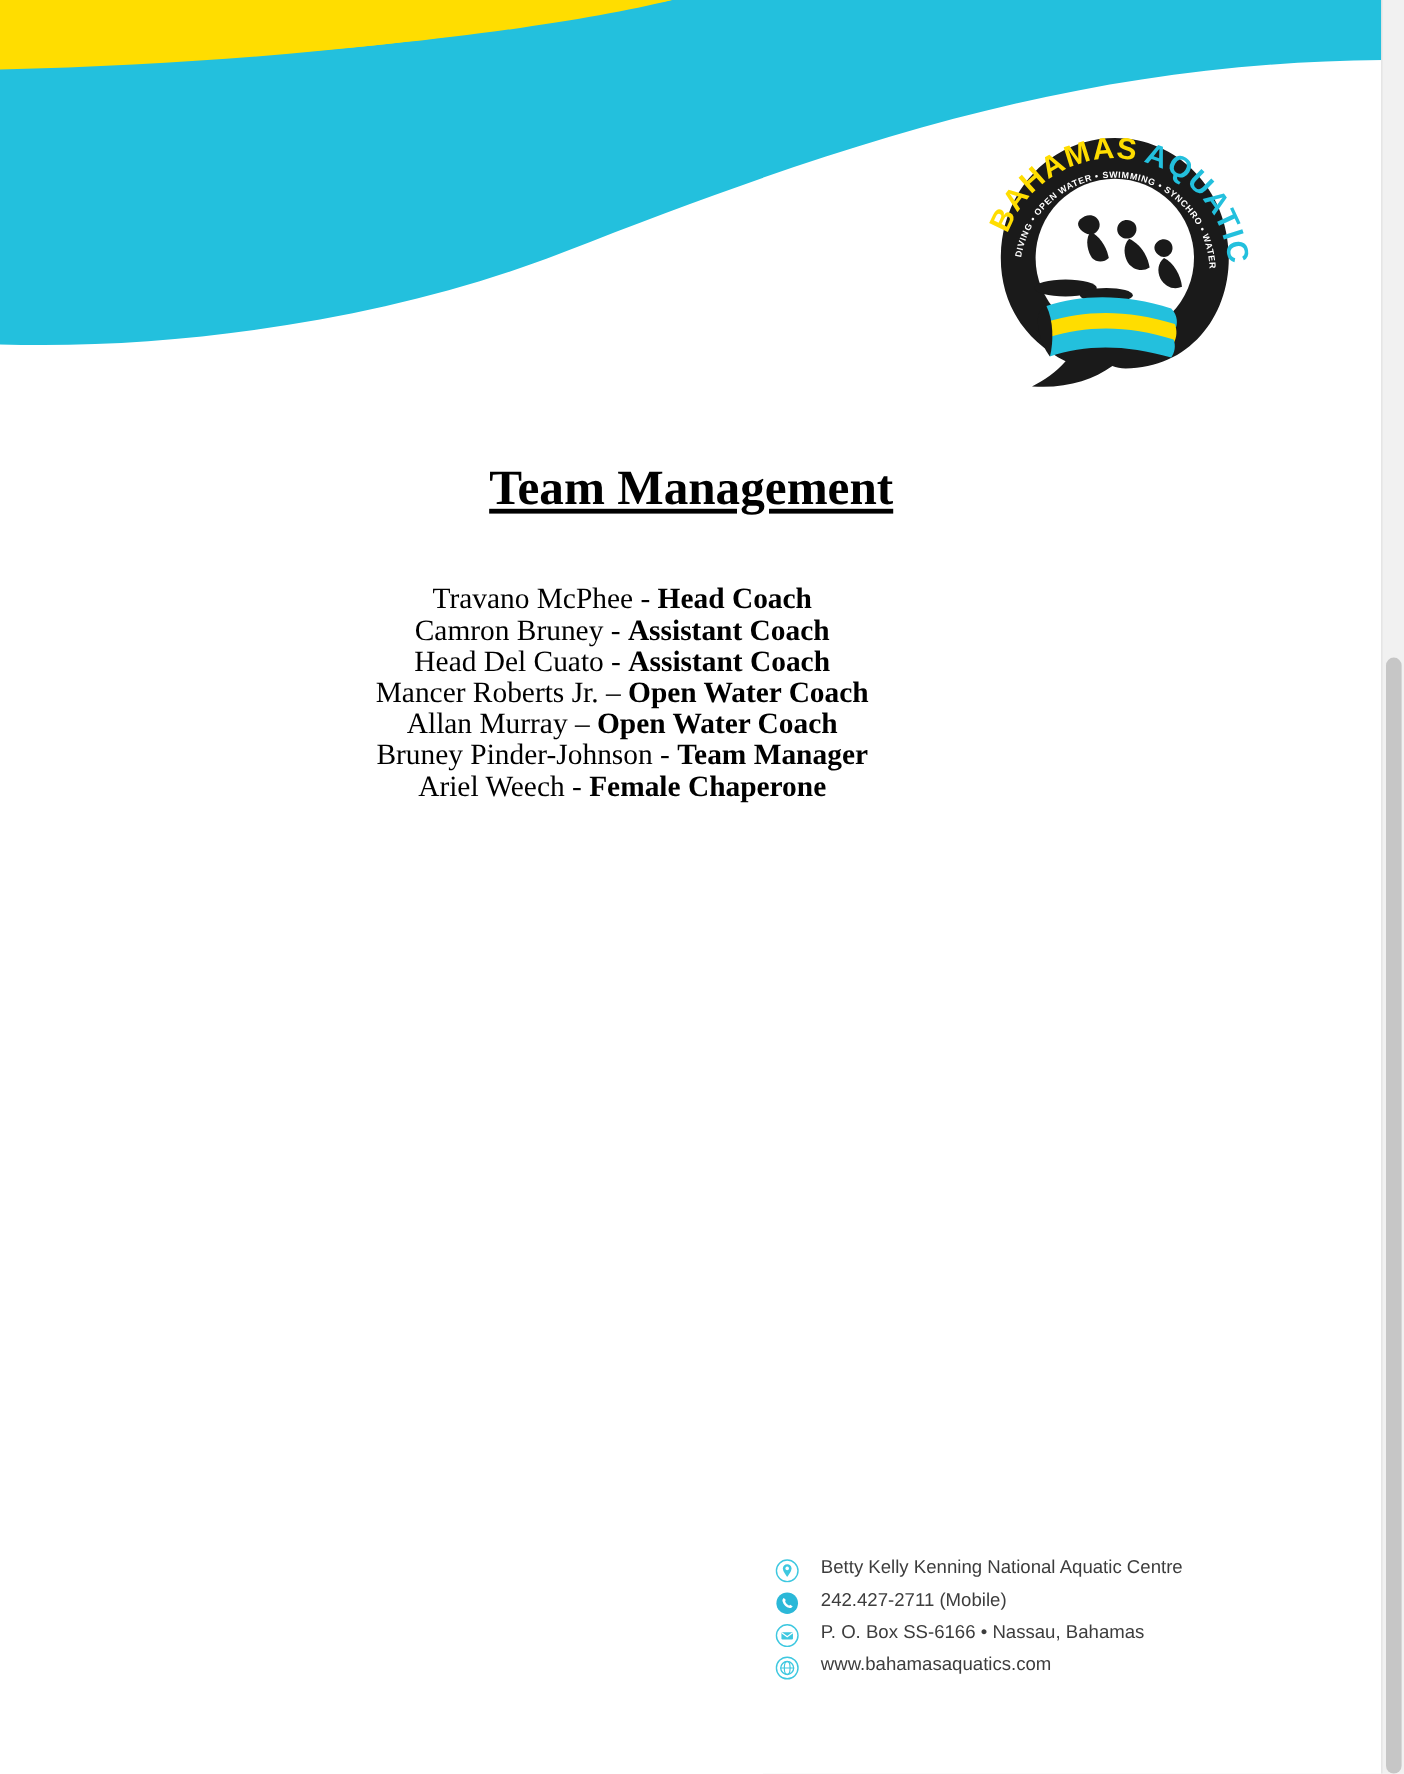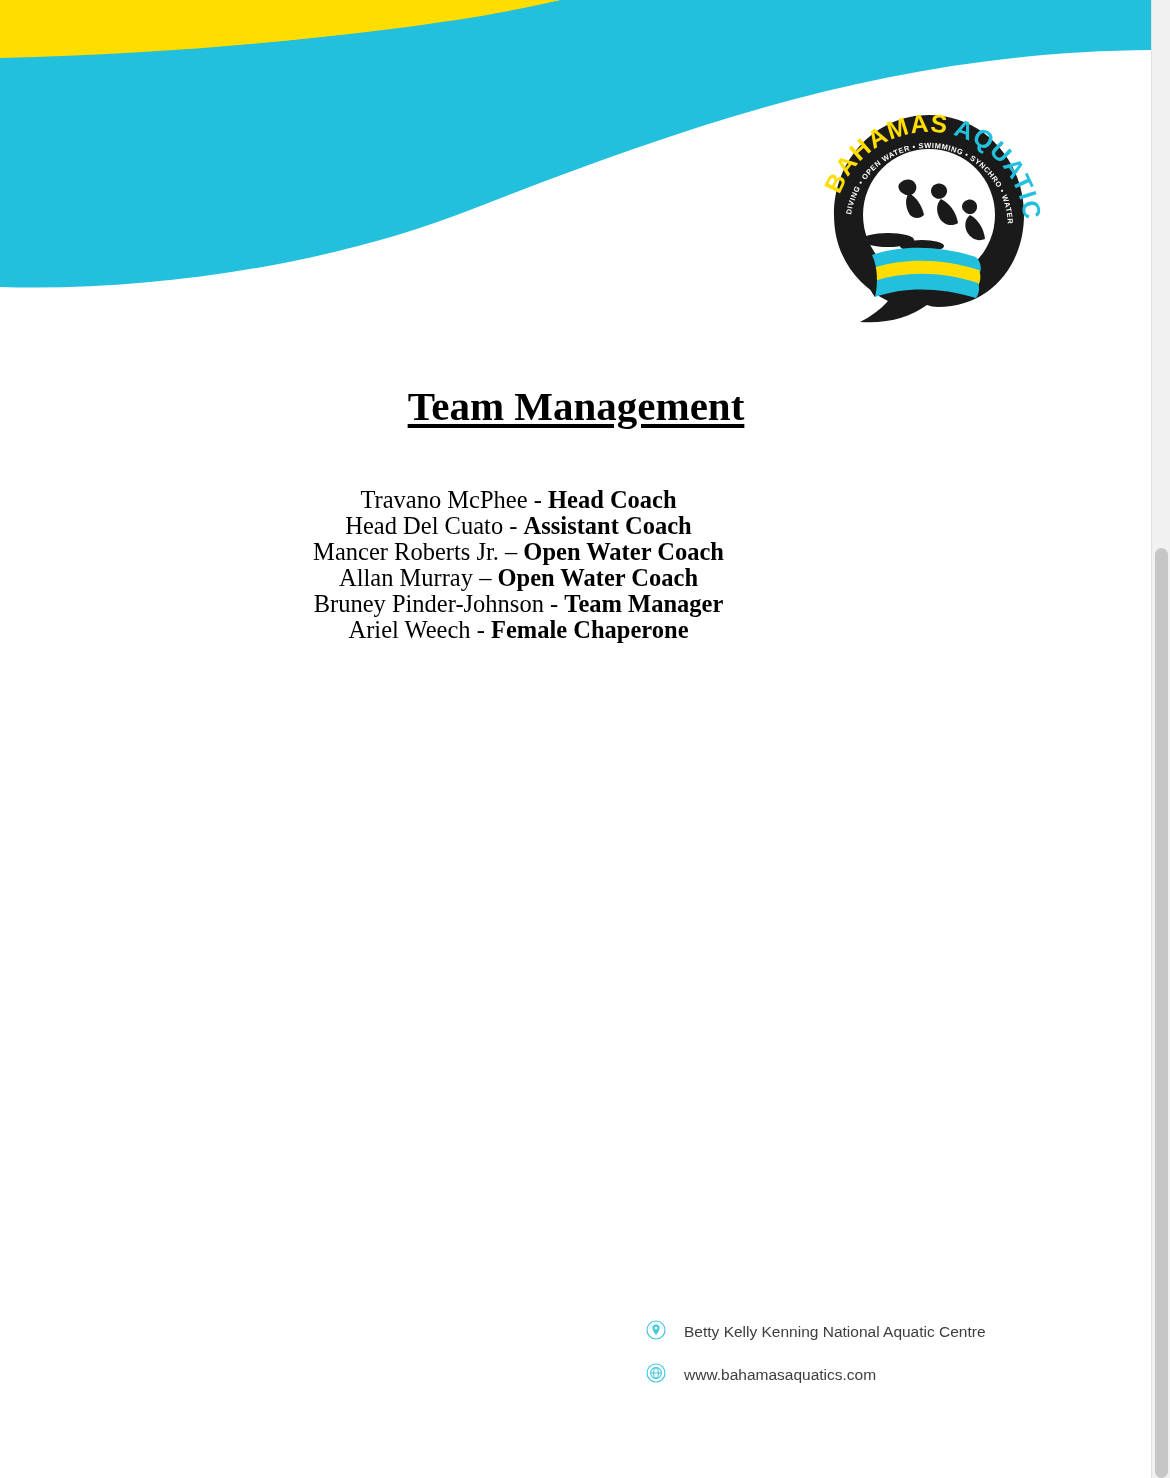--- a/index.html
+++ b/index.html
@@ -89,24 +89,23 @@
     position: absolute;
     left: 645px;
     top: 1298px;
     width: 480px;
     font-family: "Liberation Sans", sans-serif;
     font-size: 15.5px;
     color: #3d3d3d;
   }
   .footer-row {
     display: flex;
-    align-items: flex-end;
+    align-items: flex-start;
     height: 27px;
     margin-bottom: 0px;
-    margin-top: 16px;
   }
   .footer-icon {
     width: 22px;
     height: 22px;
     flex: 0 0 22px;
     margin-right: 17px;
     display: flex;
     align-items: center;
     justify-content: center;
   }
@@ -187,20 +186,23 @@
 
   <div class="title">
     <span>Team Management</span>
   </div>
 
   <div class="roster">
     <div class="roster-line">
       <span>Travano McPhee</span><span> - </span><span class="role">Head Coach</span>
     </div>
     <div class="roster-line">
+      <span>Camron Bruney</span><span> - </span><span class="role">Assistant Coach</span>
+    </div>
+    <div class="roster-line">
       <span>Head Del Cuato</span><span> - </span><span class="role">Assistant Coach</span>
     </div>
     <div class="roster-line">
       <span>Mancer Roberts Jr.</span><span> – </span><span class="role">Open Water Coach</span>
     </div>
     <div class="roster-line">
       <span>Allan Murray</span><span> – </span><span class="role">Open Water Coach</span>
     </div>
     <div class="roster-line">
       <span>Bruney Pinder-Johnson</span><span> - </span><span class="role">Team Manager</span>
@@ -216,21 +218,40 @@
       <span class="footer-icon">
         <svg width="20" height="20" viewBox="0 0 20 20" xmlns="http://www.w3.org/2000/svg">
           <circle cx="10" cy="10" r="9" fill="none" stroke="#3ec8e0" stroke-width="1.2"></circle>
           <path d="M10 4.6 C7.9 4.6 6.4 6.1 6.4 8 C6.4 10.6 10 15 10 15 C10 15 13.6 10.6 13.6 8 C13.6 6.1 12.1 4.6 10 4.6 Z" fill="#3ec8e0"></path>
           <circle cx="10" cy="8" r="1.5" fill="#ffffff"></circle>
         </svg>
       </span>
       <span class="footer-text">Betty Kelly Kenning National Aquatic Centre</span>
     </div>
 
-
+    <div class="footer-row">
+      <span class="footer-icon">
+        <svg width="20" height="20" viewBox="0 0 20 20" xmlns="http://www.w3.org/2000/svg">
+          <circle cx="10" cy="10" r="9" fill="#2bb8d8"></circle>
+          <path d="M7.2 5.6 C6.3 6.2 5.8 7.2 6.1 8.3 C6.9 11.2 9.1 13.3 12 14 C13.1 14.2 14.1 13.7 14.6 12.8 L12.6 11.3 C12.1 11.8 11.6 12 11.1 11.7 C9.8 11 8.9 10 8.4 8.8 C8.2 8.3 8.4 7.9 8.9 7.4 Z" fill="#ffffff"></path>
+        </svg>
+      </span>
+      <span class="footer-text">242.427-2711 (Mobile)</span>
+    </div>
+
+    <div class="footer-row">
+      <span class="footer-icon">
+        <svg width="20" height="20" viewBox="0 0 20 20" xmlns="http://www.w3.org/2000/svg">
+          <circle cx="10" cy="10" r="9" fill="none" stroke="#3ec8e0" stroke-width="1.2"></circle>
+          <rect x="5.2" y="7.2" width="9.6" height="6" rx="1" fill="#3ec8e0"></rect>
+          <path d="M5.4 7.6 L10 10.9 L14.6 7.6" fill="none" stroke="#ffffff" stroke-width="1"></path>
+        </svg>
+      </span>
+      <span class="footer-text">P. O. Box SS-6166  •  Nassau, Bahamas</span>
+    </div>
 
     <div class="footer-row">
       <span class="footer-icon">
         <svg width="20" height="20" viewBox="0 0 20 20" xmlns="http://www.w3.org/2000/svg">
           <circle cx="10" cy="10" r="9" fill="none" stroke="#3ec8e0" stroke-width="1.2"></circle>
           <circle cx="10" cy="10" r="5.4" fill="none" stroke="#3ec8e0" stroke-width="1.1"></circle>
           <ellipse cx="10" cy="10" rx="2.4" ry="5.4" fill="none" stroke="#3ec8e0" stroke-width="1"></ellipse>
           <path d="M4.7 10 H15.3" stroke="#3ec8e0" stroke-width="1"></path>
         </svg>
       </span>

